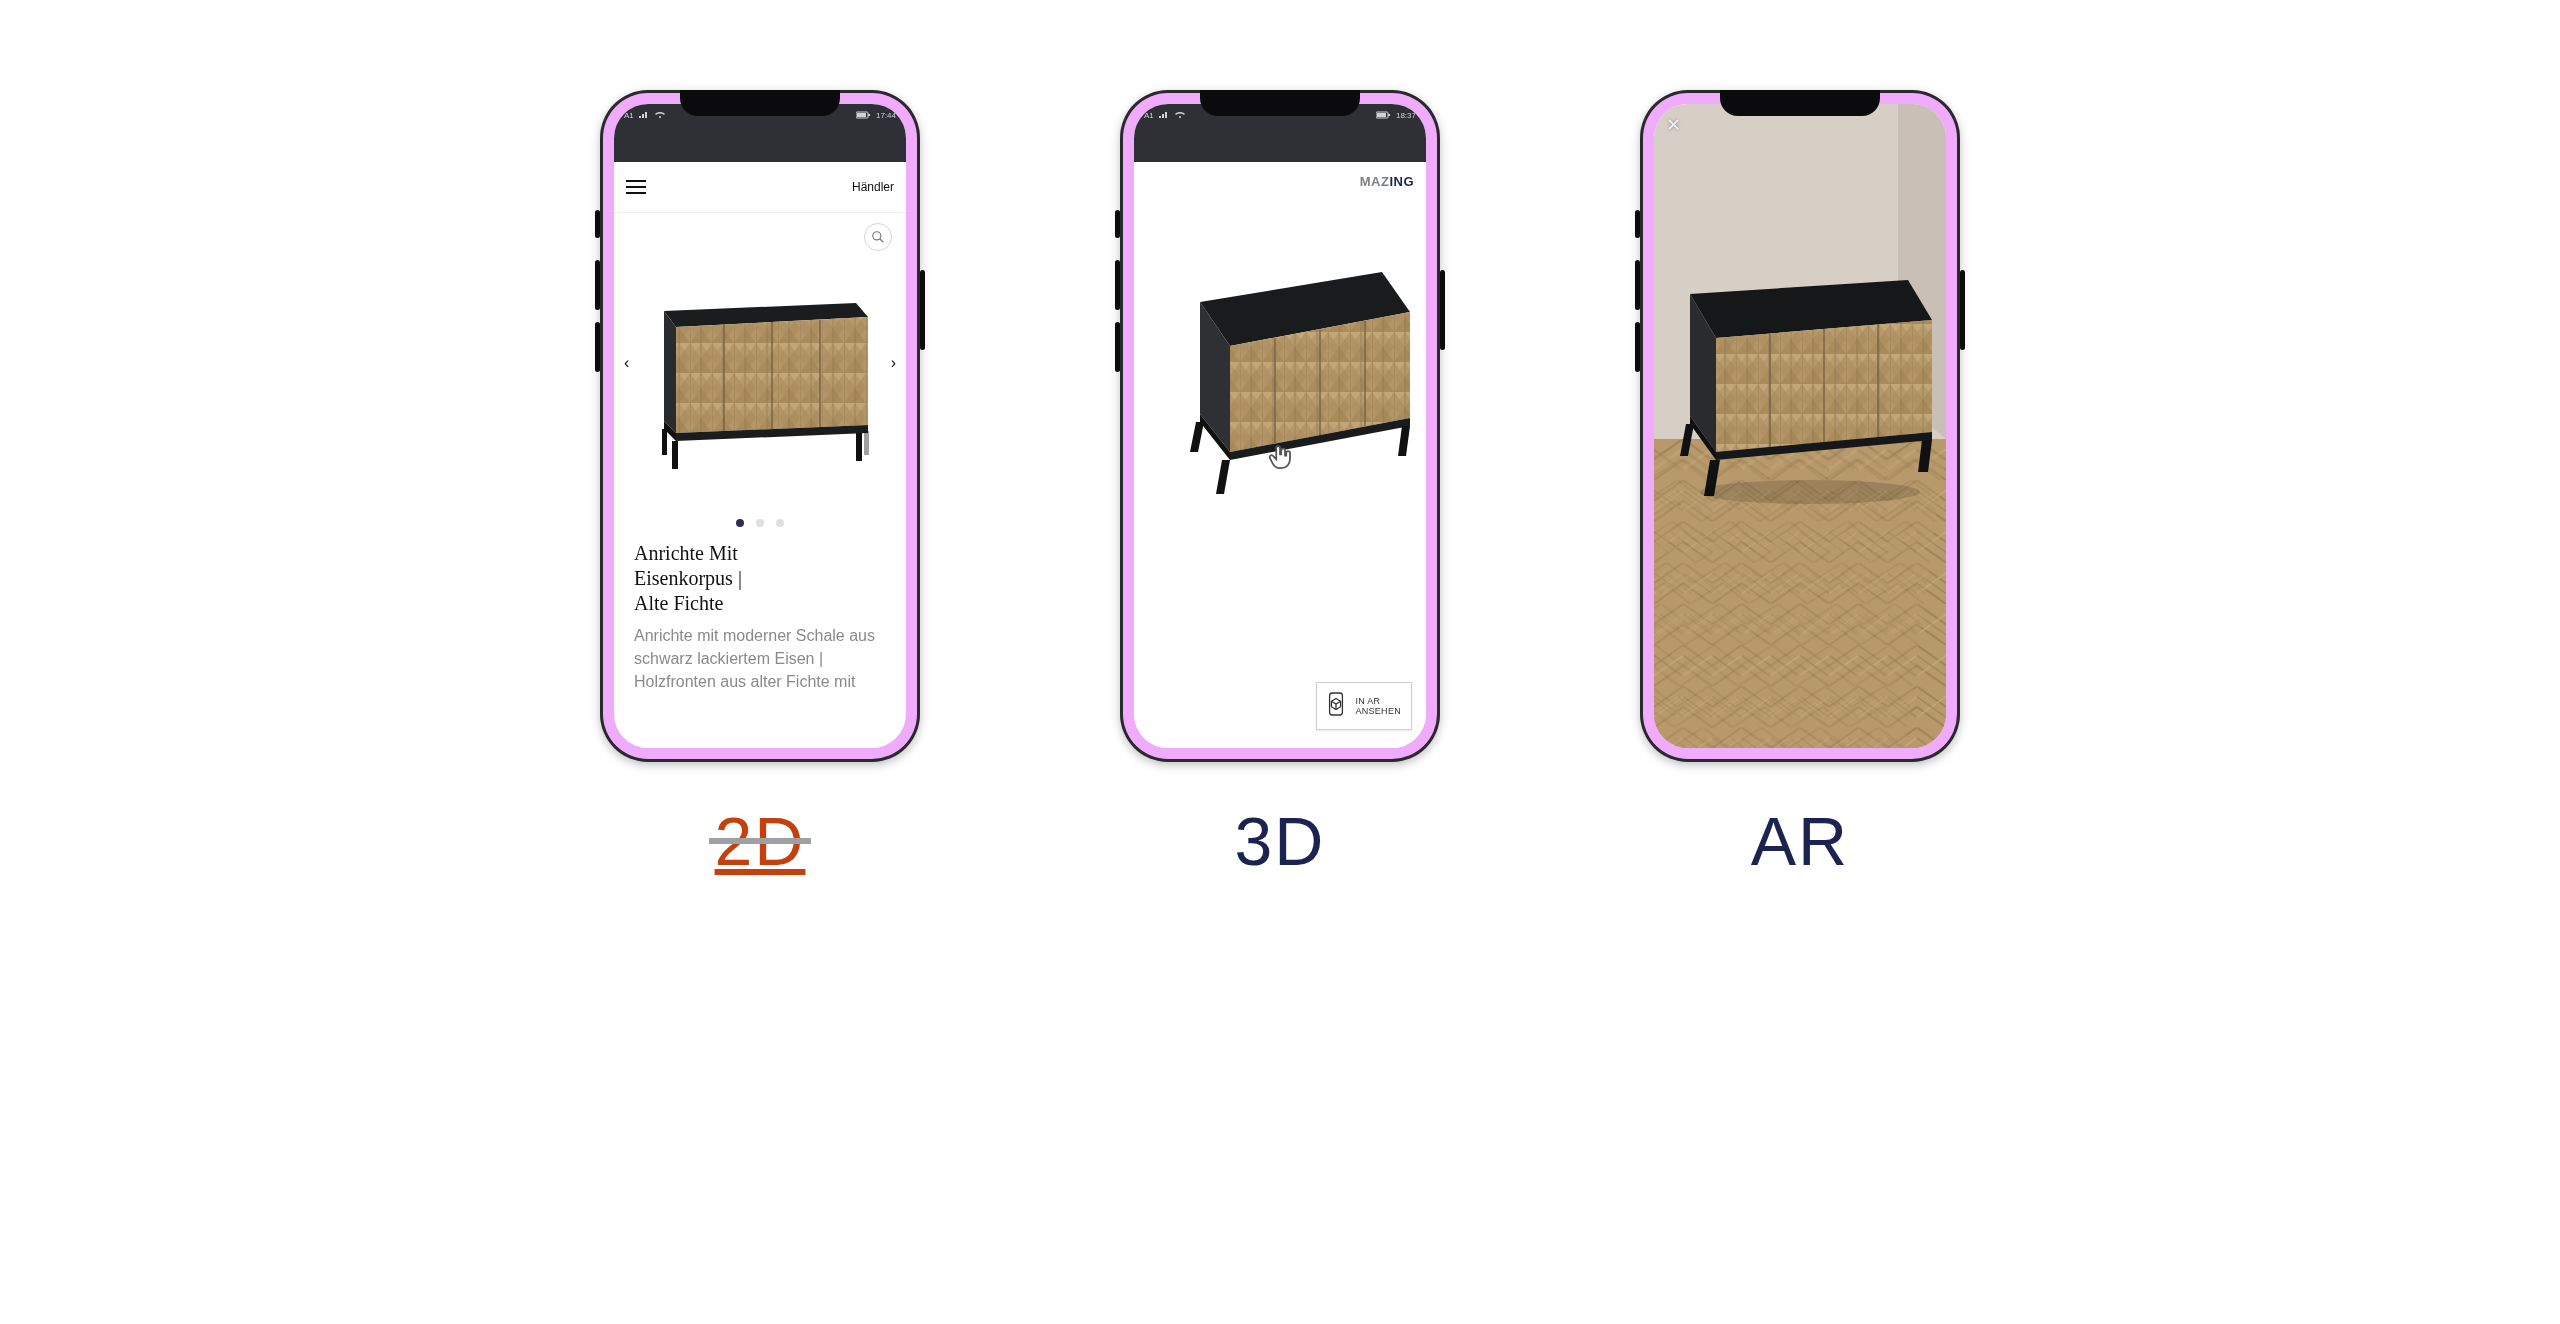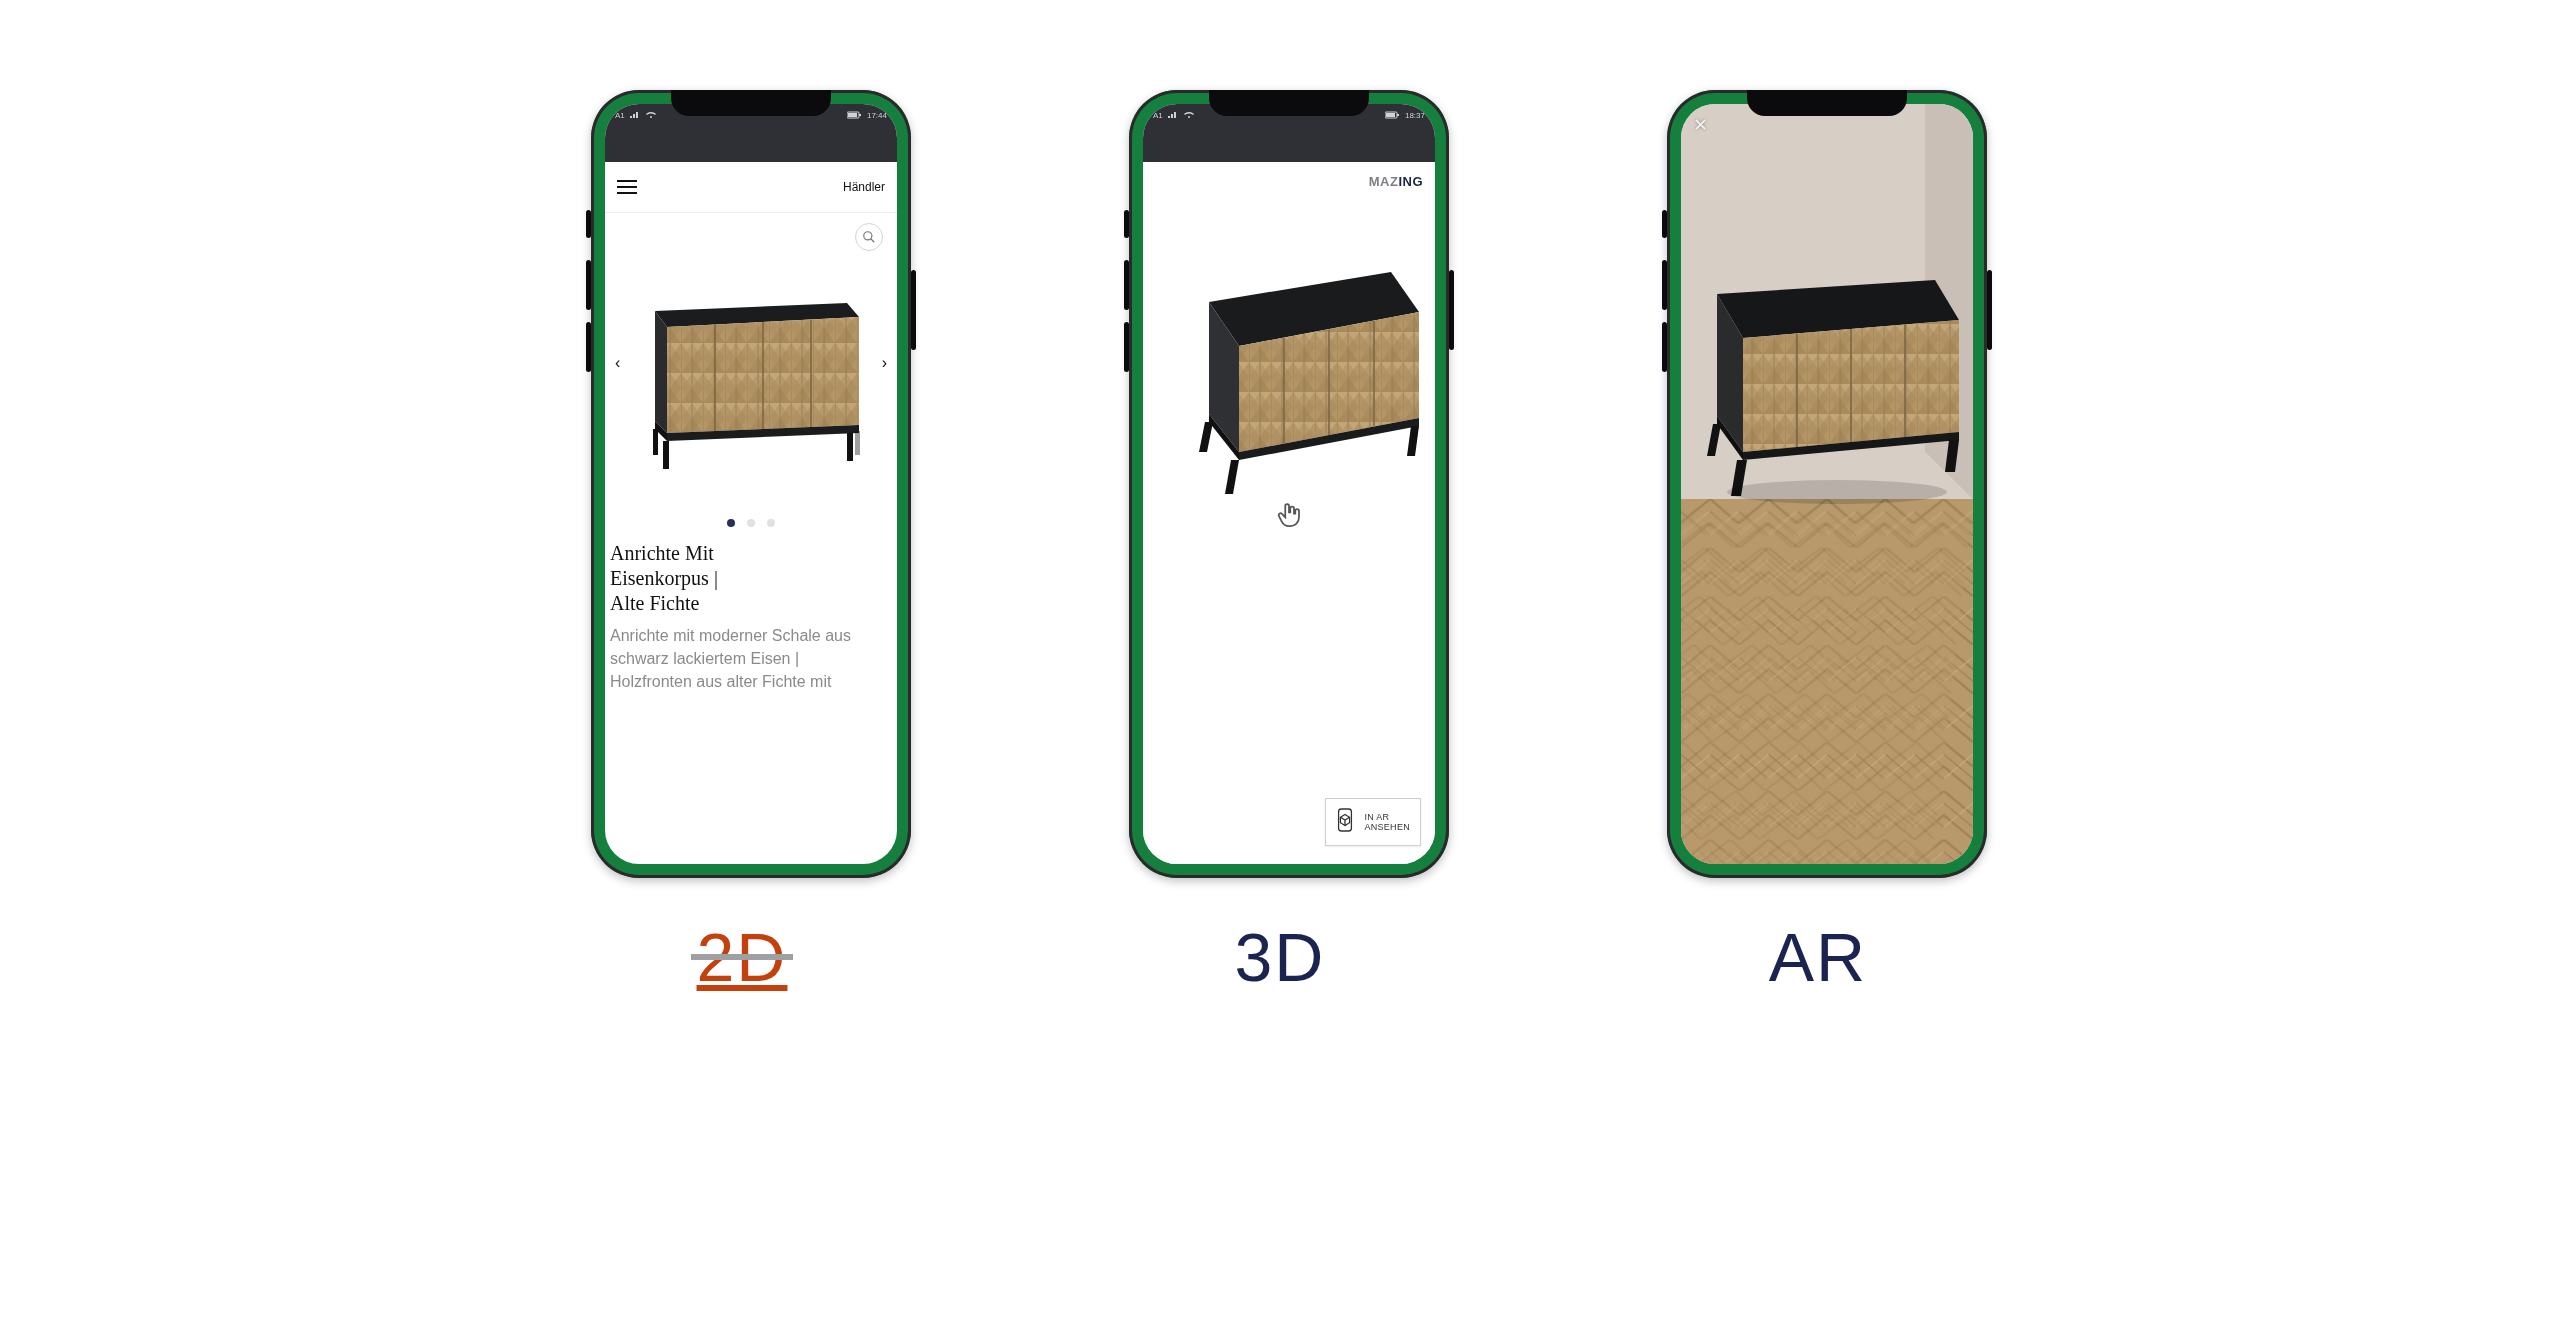--- a/index.html
+++ b/index.html
@@ -47,26 +47,25 @@
     top: 50%;
     height: 6px;
     background: #9ea0a3;
     transform: translateY(-50%);
   }
   .caption.navy { color: #1b2350; }
 
   
   .phone {
     width: 320px;
-    height: 788px;
-    background: #15803d;
+    height: 672px;
+    background: #f0abfc;
     border-radius: 48px;
     position: relative;
     box-shadow: 0 3px 10px rgba(0,0,0,.25), inset 0 0 0 3px #2a2a2d;
-    margin-left: 18px;
   }
   .screen {
     position: absolute;
     inset: 14px;
     background: #ffffff;
     border-radius: 34px;
     overflow: hidden;
   }
   .notch {
     position: absolute;
@@ -148,21 +147,21 @@
   }
   .carousel-arrow.left { left: 4px; }
   .carousel-arrow.right { right: 4px; }
 
   .dots {
     display:flex; justify-content:center; gap:12px; margin-top:6px;
   }
   .dot { width:8px; height:8px; border-radius:50%; background:#e0e0e0; }
   .dot.active { background:#2a2f58; }
 
-  .p1-text { padding: 14px 16px 0 5px; }
+  .p1-text { padding: 14px 16px 0 20px; }
   .p1-title {
     font-size: 20px; font-weight: 400; color:#111; line-height: 1.25;
     font-family: Georgia, 'Times New Roman', serif;
   }
   .p1-desc {
     margin-top: 8px;
     font-size: 16px; color:#8a8a8a; line-height: 1.45;
   }
 
   

